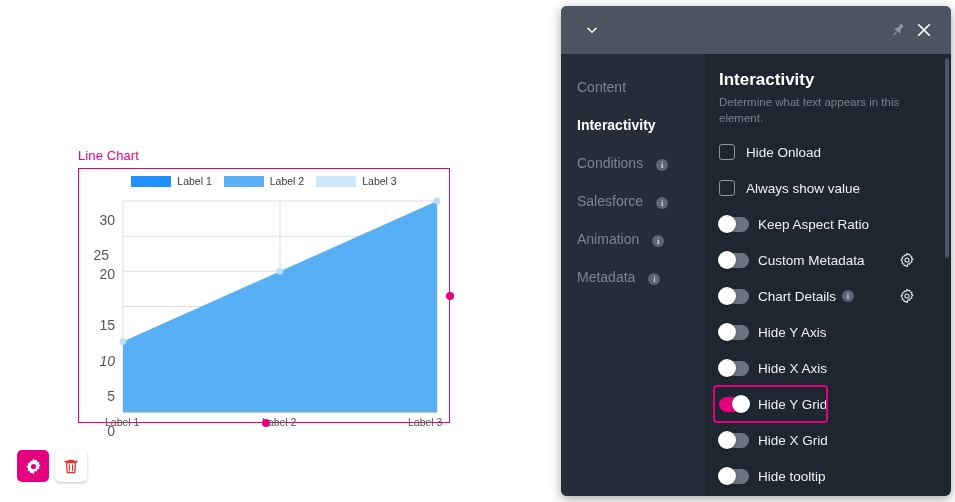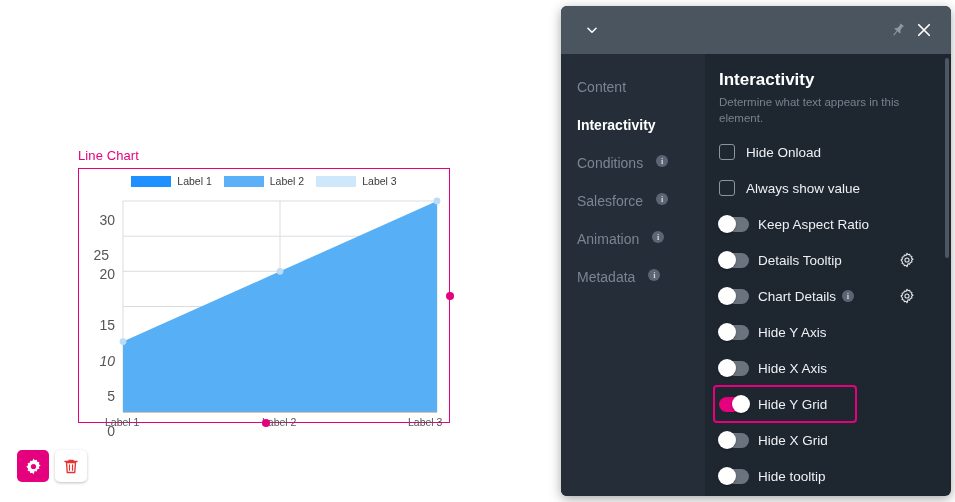--- a/index.html
+++ b/index.html
@@ -87,21 +87,21 @@
   .hdr-icon { width: 26px; height: 26px; display: flex; align-items: center; justify-content: center; cursor: pointer; }
 
   #panel-body { flex: 1; display: flex; min-height: 0; position: relative; }
 
   #panel-nav {
     width: 144px; flex: 0 0 144px;
     background: #242d38;
     padding-top: 14px;
   }
   .nav-item {
-    display: flex; align-items: flex-start; gap: 7px;
+    display: flex; align-items: flex-end; gap: 7px;
     padding: 11px 0 11px 16px;
     font-size: 14px; color: #7b8591; cursor: pointer;
     white-space: nowrap;
   }
   .nav-item.active { color: #ffffff; font-weight: bold; }
 
   #panel-main {
     flex: 1; padding: 16px 18px 10px 14px;
     overflow: hidden; position: relative;
   }
@@ -129,21 +129,21 @@
     width: 18px; height: 18px; border-radius: 50%;
     background: #ffffff; box-shadow: 0 1px 2px rgba(0,0,0,.35);
   }
   .toggle.on { background: #e5007e; }
   .toggle.on .knob { left: 13px; }
 
   .row-highlight {
     outline: 2.5px solid #e5007e;
     border-radius: 2px;
     padding-left: 4px; margin-left: -4px;
-    width: 140px;
+    width: 111px;
   }
 
   .info-badge {
     width: 12px; height: 12px; border-radius: 50%;
     background: #5b6573; color: #cfd5db;
     font-size: 8.5px; font-weight: bold; line-height: 12px; text-align: center;
     display: inline-block; flex: 0 0 12px; margin-left: 6px;
     font-family: "Liberation Serif", serif;
   }
   .gear-slot { position: absolute; right: 18px; display: flex; align-items: center; cursor: pointer; }
@@ -307,21 +307,21 @@
           <span class="toggle">
               <span class="knob"></span>
             </span>
           <span class="opt-label">Keep Aspect Ratio</span>
         </div>
 
         <div class="opt-row">
           <span class="toggle">
               <span class="knob"></span>
             </span>
-          <span class="opt-label">Details Tooltip</span>
+          <span class="opt-label">Custom Metadata</span>
           <span class="gear-slot">
             <svg width="16" height="16" viewBox="0 0 24 24">
               <path d="M12 1.8 l1.5 2.2 2.6-.6 .7 2.6 2.6 .7 -.6 2.6 2.2 1.5 -2.2 1.5 .6 2.6 -2.6 .7 -.7 2.6 -2.6 -.6 L12 22.2 l-1.5-2.2 -2.6 .6 -.7-2.6 -2.6-.7 .6-2.6 L3 12 l2.2-1.5 -.6-2.6 2.6-.7 .7-2.6 2.6 .6 Z" fill="none" stroke="#e3e8ec" stroke-width="1.6" stroke-linejoin="round"></path>
               <circle cx="12" cy="12" r="3.1" fill="none" stroke="#e3e8ec" stroke-width="1.6"></circle>
             </svg>
           </span>
         </div>
 
         <div class="opt-row">
           <span class="toggle">

